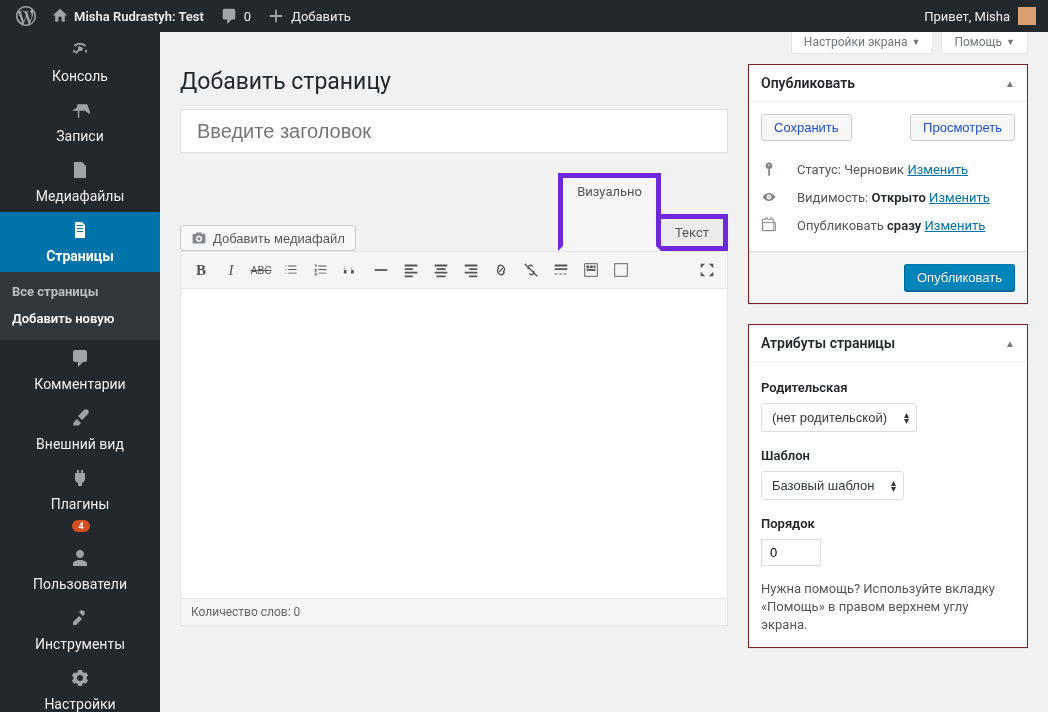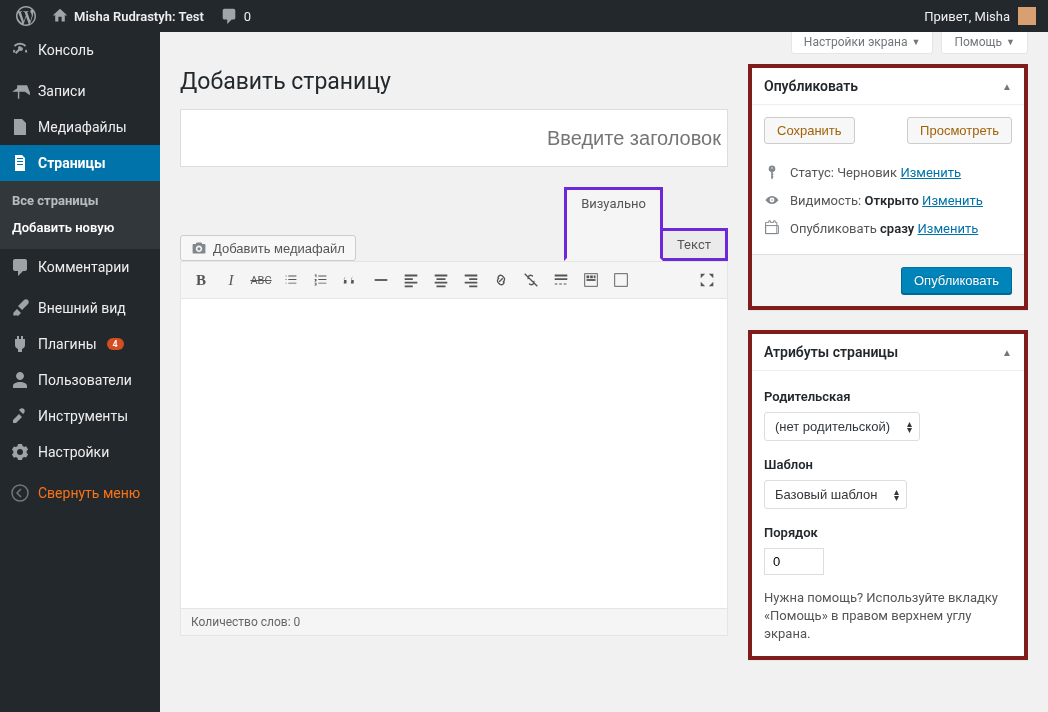--- a/index.html
+++ b/index.html
@@ -12,21 +12,21 @@
 .adminbar-right { margin-left: auto; display: flex; align-items: center; gap: 8px; padding-right: 4px; }
 .adminbar .avatar { width: 18px; height: 18px; background: #d8a070; display: inline-block; }
 .adminbar svg { fill: #a0a5aa; }
 .adminbar-item b { font-weight: 600; color: #eee; }
 
 
 .wrap { display: flex; height: calc(712px - 32px); }
 
 
 .sidebar { width: 160px; background: #23282d; color: #eee; display: flex; flex-direction: column; font-size: 14px; }
-.menu-item { display: flex; align-items: center; gap: 8px; padding: 8px 10px; cursor: pointer; color: #eee; position: relative; }
+.menu-item { display: flex; align-items: center; gap: 8px; padding: 8px 10px; cursor: pointer; color: #eee; position: relative; flex-direction: column; }
 .menu-item.current { background: #0073aa; color: #fff; font-weight: bold; }
 .menu-item.current::after { content: ""; position: absolute; right: -8px; top: 50%; transform: translateY(-50%); border: 8px solid transparent; border-right-color: #f1f1f1; }
 .menu-item svg { width: 20px; height: 20px; fill: rgba(240,245,250,.6); flex-shrink: 0; }
 .menu-item.current svg { fill: #fff; }
 .submenu { background: #32373c; padding: 6px 0 8px; }
 .submenu-item { padding: 6px 12px; color: rgba(240,245,250,.7); cursor: pointer; font-size: 13px; font-weight: bold; }
 .submenu-item.current { color: #fff; font-weight: 600; }
 .menu-sep { height: 5px; }
 .menu-badge { background: #d54e21; color: #fff; border-radius: 10px; font-size: 9px; padding: 1px 6px; font-weight: 600; margin-left: 2px; }
 .collapse-item { color: #f97316; }
@@ -37,54 +37,54 @@
 .screen-meta { display: flex; justify-content: flex-end; gap: 8px; padding: 0 20px 0 0; }
 .screen-tab { background: #fff; border: 1px solid #e5e5e5; border-top: none; padding: 3px 12px 4px; font-size: 12px; color: #72777c; cursor: pointer; display: flex; align-items: center; gap: 4px; border-radius: 0 0 3px 3px; }
 .screen-tab .tri { font-size: 9px; color: #72777c; }
 
 .page-body { padding: 10px 20px 20px; display: flex; gap: 20px; align-items: flex-start; }
 .main-col { flex: 1; min-width: 0; }
 .side-col { width: 280px; flex-shrink: 0; }
 
 h1.page-title { font-size: 23px; font-weight: 400; color: #23282d; margin: 4px 0 14px; }
 
-.title-input { width: 100%; padding: 8px 6px; font-size: 20px; color: #888; border: 1px solid #ddd; background: #fff; outline: none; height: 58px; text-align: right; }
+.title-input { width: 100%; padding: 8px 16px; font-size: 20px; color: #888; border: 1px solid #ddd; background: #fff; outline: none; height: 44px; }
 
 .editor-wrap { margin-top: 20px; }
 .editor-top { display: flex; align-items: flex-end; }
 .add-media-btn { background: #f7f7f7; border: 1px solid #ccc; color: #555; padding: 4px 10px; font-size: 13px; cursor: pointer; display: inline-flex; align-items: center; gap: 6px; border-radius: 3px; }
 .add-media-btn svg { width: 16px; height: 16px; fill: #82878c; }
 .editor-tabs { margin-left: auto; display: flex; }
-.editor-tab { padding: 6px 14px; border: 3px solid #6d28d9; background: #ebebeb; color: #555; cursor: pointer; font-size: 13px; }
+.editor-tab { padding: 6px 14px; border: 5px solid #6d28d9; background: #ebebeb; color: #555; cursor: pointer; font-size: 13px; }
 .editor-tab.active { background: #f5f5f5; border-bottom-color: #f5f5f5; }
 .editor-tab + .editor-tab { border-left: none; margin-top: 41px; }
 
 .toolbar { background: #f5f5f5; border: 1px solid #e5e5e5; border-top: 1px solid #e5e5e5; padding: 4px 6px; display: flex; align-items: center; gap: 2px; }
 .tbtn { width: 28px; height: 28px; display: flex; align-items: center; justify-content: center; cursor: pointer; color: #555; font-size: 14px; border-radius: 2px; }
 .tbtn svg { width: 18px; height: 18px; fill: #555; }
 .tbtn.bold { font-weight: 700; font-family: Georgia, serif; font-size: 15px; }
 .tbtn.italic { font-style: italic; font-family: Georgia, serif; font-size: 15px; }
 .tbtn.strike { text-decoration: line-through; font-size: 11px; }
 .toolbar-spacer { flex: 1; }
 
 .editor-area { background: #fff; border: 1px solid #e5e5e5; border-top: none; min-height: 310px; }
 .editor-status { background: #f5f5f5; border: 1px solid #e5e5e5; border-top: none; padding: 6px 10px; font-size: 12px; color: #666; }
 
 
-.postbox { background: #fff; border: 4px solid #7f1d1d; box-shadow: 0 1px 1px rgba(0,0,0,.04); margin-bottom: 20px; }
+.postbox { background: #fff; border: 1px solid #7f1d1d; box-shadow: 0 1px 1px rgba(0,0,0,.04); margin-bottom: 20px; }
 .postbox-header { display: flex; align-items: center; padding: 10px 12px; border-bottom: 1px solid #eee; }
 .postbox-header h2 { font-size: 14px; font-weight: 600; color: #23282d; }
 .postbox-toggle { margin-left: auto; color: #72777c; font-size: 10px; cursor: pointer; }
 .postbox-body { padding: 12px; }
 .postbox .actions-row { display: flex; gap: 8px; margin-bottom: 14px; }
-.btn { background: #f7f7f7; border: 1px solid #ccc; color: #a16207; padding: 5px 12px; font-size: 13px; cursor: pointer; border-radius: 3px; }
+.btn { background: #f7f7f7; border: 1px solid #ccc; color: #1d4ed8; padding: 5px 12px; font-size: 13px; cursor: pointer; border-radius: 3px; }
 .btn.primary { background: #0085ba; border-color: #0073aa #006799 #006799; color: #fff; box-shadow: 0 1px 0 #006799; text-shadow: 0 -1px 1px #006799; }
 .publish-btn-row { border-top: 1px solid #ddd; background: #f5f5f5; margin: 12px -12px -12px; padding: 12px; text-align: right; }
 
-.meta-line { display: flex; align-items: center; gap: 10px; padding: 6px 0; font-size: 13px; color: #555; }
+.meta-line { display: flex; align-items: center; gap: 20px; padding: 6px 0; font-size: 13px; color: #555; }
 .meta-line svg { width: 16px; height: 16px; fill: #82878c; flex-shrink: 0; }
 .meta-line b { font-weight: 600; color: #23282d; }
 .meta-line a { color: #0073aa; text-decoration: underline; cursor: pointer; }
 
 .field-label { font-size: 13px; font-weight: 600; color: #23282d; margin: 6px 0 8px; }
 .select-wrap { position: relative; display: inline-block; }
 .select-wrap select { appearance: none; -webkit-appearance: none; background: #fff; border: 1px solid #ddd; padding: 6px 28px 6px 10px; font-size: 13px; color: #32373c; border-radius: 3px; cursor: pointer; }
 .select-wrap .chev { position: absolute; right: 8px; top: 50%; transform: translateY(-50%); pointer-events: none; font-size: 10px; color: #32373c; display:flex; flex-direction:column; line-height:6px;}
 .num-input { width: 60px; border: 1px solid #ddd; padding: 5px 8px; font-size: 13px; }
 .help-text { font-size: 13px; color: #555; margin-top: 14px; line-height: 1.4; }
@@ -103,20 +103,26 @@
       <svg width="16" height="16" viewBox="0 0 20 20">
           <path d="M16 8.5l1.5 1.4 1-1.1L10 1 1.5 8.8l1 1.1L4 8.5V17h4v-6h4v6h4V8.5z"></path>
         </svg>
       <b>Misha Rudrastyh: Test</b>
     </div>
     <div class="adminbar-item">
       <svg width="18" height="18" viewBox="0 0 20 20">
           <path d="M5 2h10c1.1 0 2 .9 2 2v8c0 1.1-.9 2-2 2h-2l-5 5v-5H5c-1.1 0-2-.9-2-2V4c0-1.1.9-2 2-2z"></path>
         </svg>
       <span>0</span>
+    </div>
+    <div class="adminbar-item">
+      <svg width="18" height="18" viewBox="0 0 20 20">
+          <path d="M17 9v2h-6v6H9v-6H3V9h6V3h2v6h6z"></path>
+        </svg>
+      <span>Добавить</span>
     </div>
   </div>
   <div class="adminbar-right">
     <span>Привет, Misha</span>
     <span class="avatar"></span>
   </div>
 </div>
 
 <div class="wrap">
 

